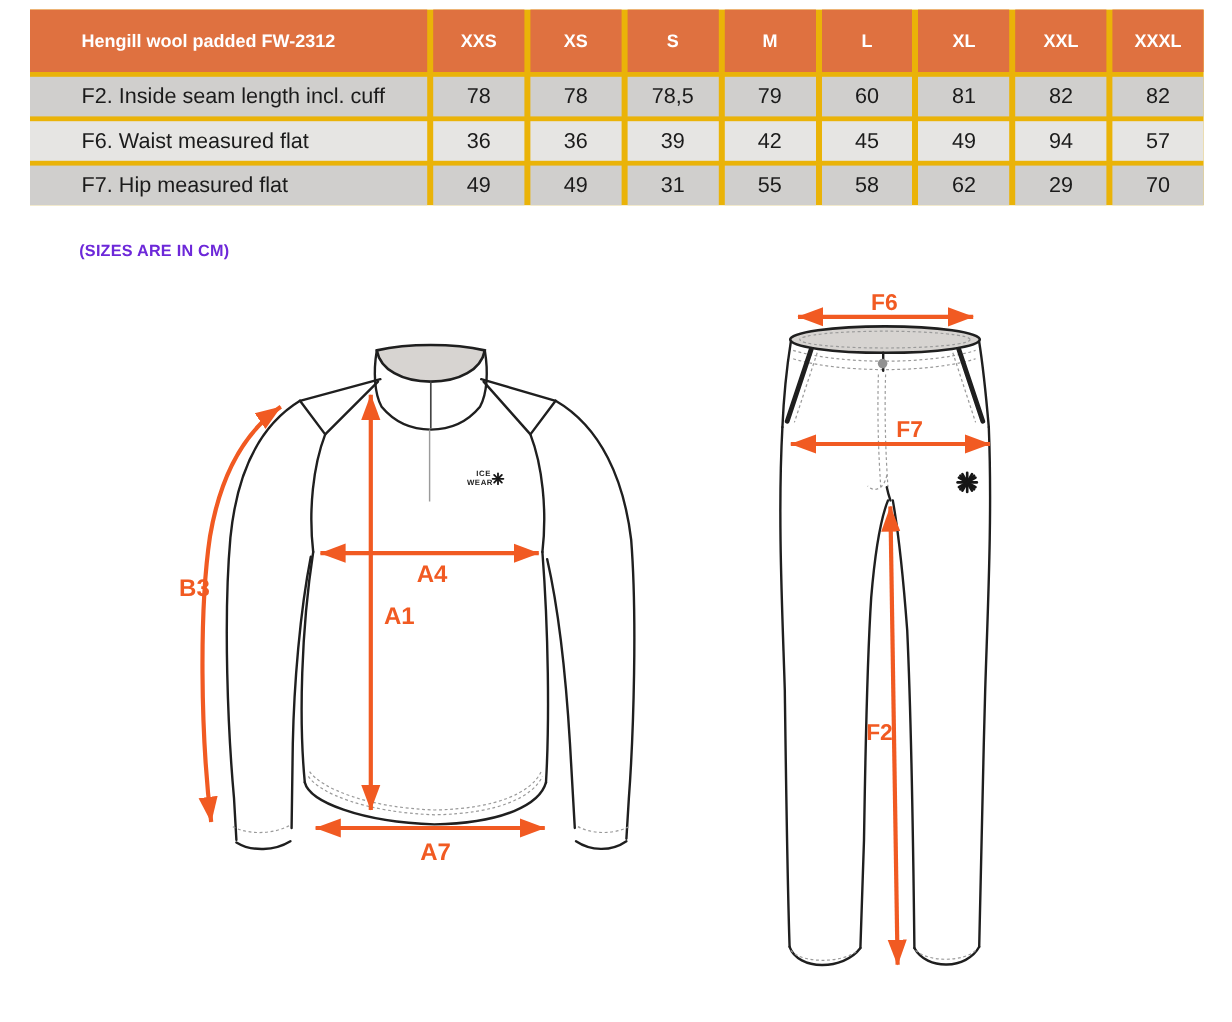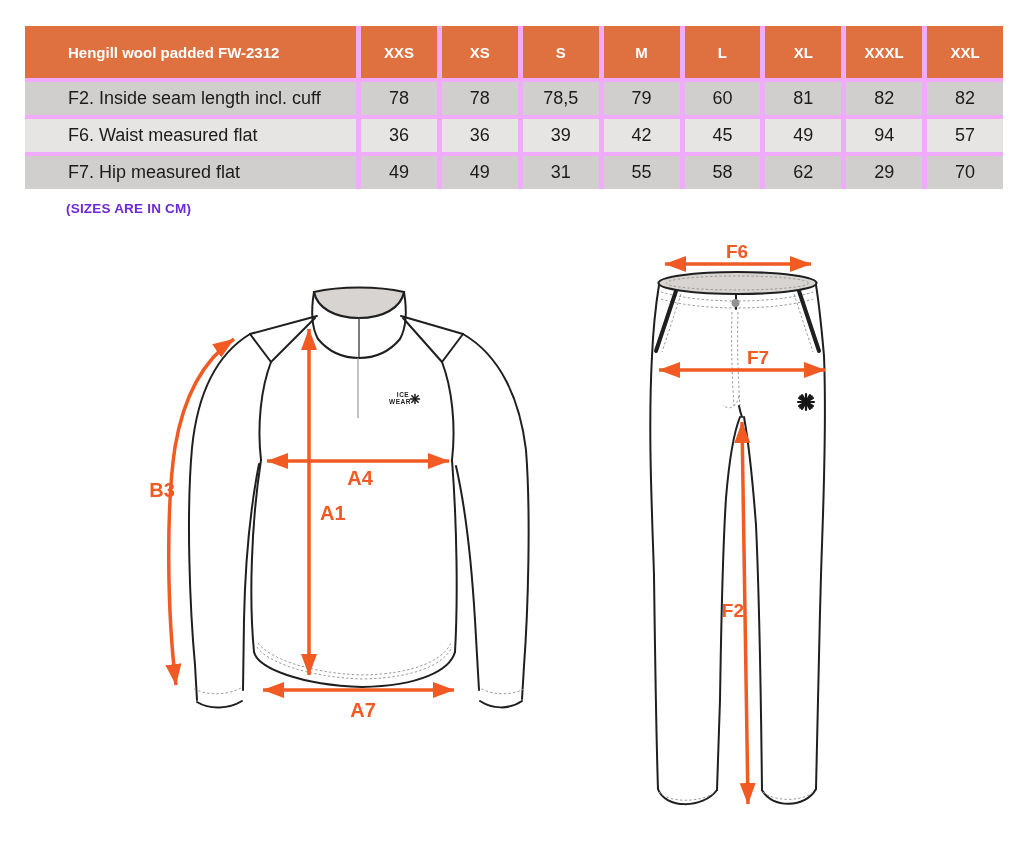--- a/index.html
+++ b/index.html
@@ -2,26 +2,26 @@
 <html><head>
 <meta charset="utf-8">
 <style>
   html,body { margin:0; padding:0; background:#ffffff; }
   .page {
     position:relative; width:1027px; height:852px; background:#ffffff;
     font-family:"Liberation Sans", sans-serif; overflow:hidden;
   }
   
   .size-table {
-    position:absolute; left:25px; top:26px; width:978px;
+    position:absolute; left:25px; top:8px; width:978px;
     display:grid;
     grid-template-columns:331px repeat(8, 1fr);
     grid-template-rows:52px 33px 33px 33px;
     gap:4px 5px;
-    background:#f0abfc;
+    background:#eab308;
   }
   .cell { display:flex; align-items:center; justify-content:center; }
   .th   { background:#DF7140; color:#ffffff; font-weight:bold; font-size:15px; }
   .td   { font-size:18px; color:#1b1b1b; }
   .lbl  { justify-content:flex-start; padding-left:43px; box-sizing:border-box; }
   .r-dark  { background:#D0CFCD; }
   .r-light { background:#E6E5E3; }
   
   .cm-note {
     position:absolute; left:66px; top:201px;
@@ -48,22 +48,22 @@
 
   <div class="size-table">
 
     <div class="cell th lbl">Hengill wool padded FW-2312</div>
     <div class="cell th">XXS</div>
     <div class="cell th">XS</div>
     <div class="cell th">S</div>
     <div class="cell th">M</div>
     <div class="cell th">L</div>
     <div class="cell th">XL</div>
+    <div class="cell th">XXL</div>
     <div class="cell th">XXXL</div>
-    <div class="cell th">XXL</div>
 
     <div class="cell td lbl r-dark">F2. Inside seam length incl. cuff</div>
     <div class="cell td r-dark">78</div>
     <div class="cell td r-dark">78</div>
     <div class="cell td r-dark">78,5</div>
     <div class="cell td r-dark">79</div>
     <div class="cell td r-dark">60</div>
     <div class="cell td r-dark">81</div>
     <div class="cell td r-dark">82</div>
     <div class="cell td r-dark">82</div>

